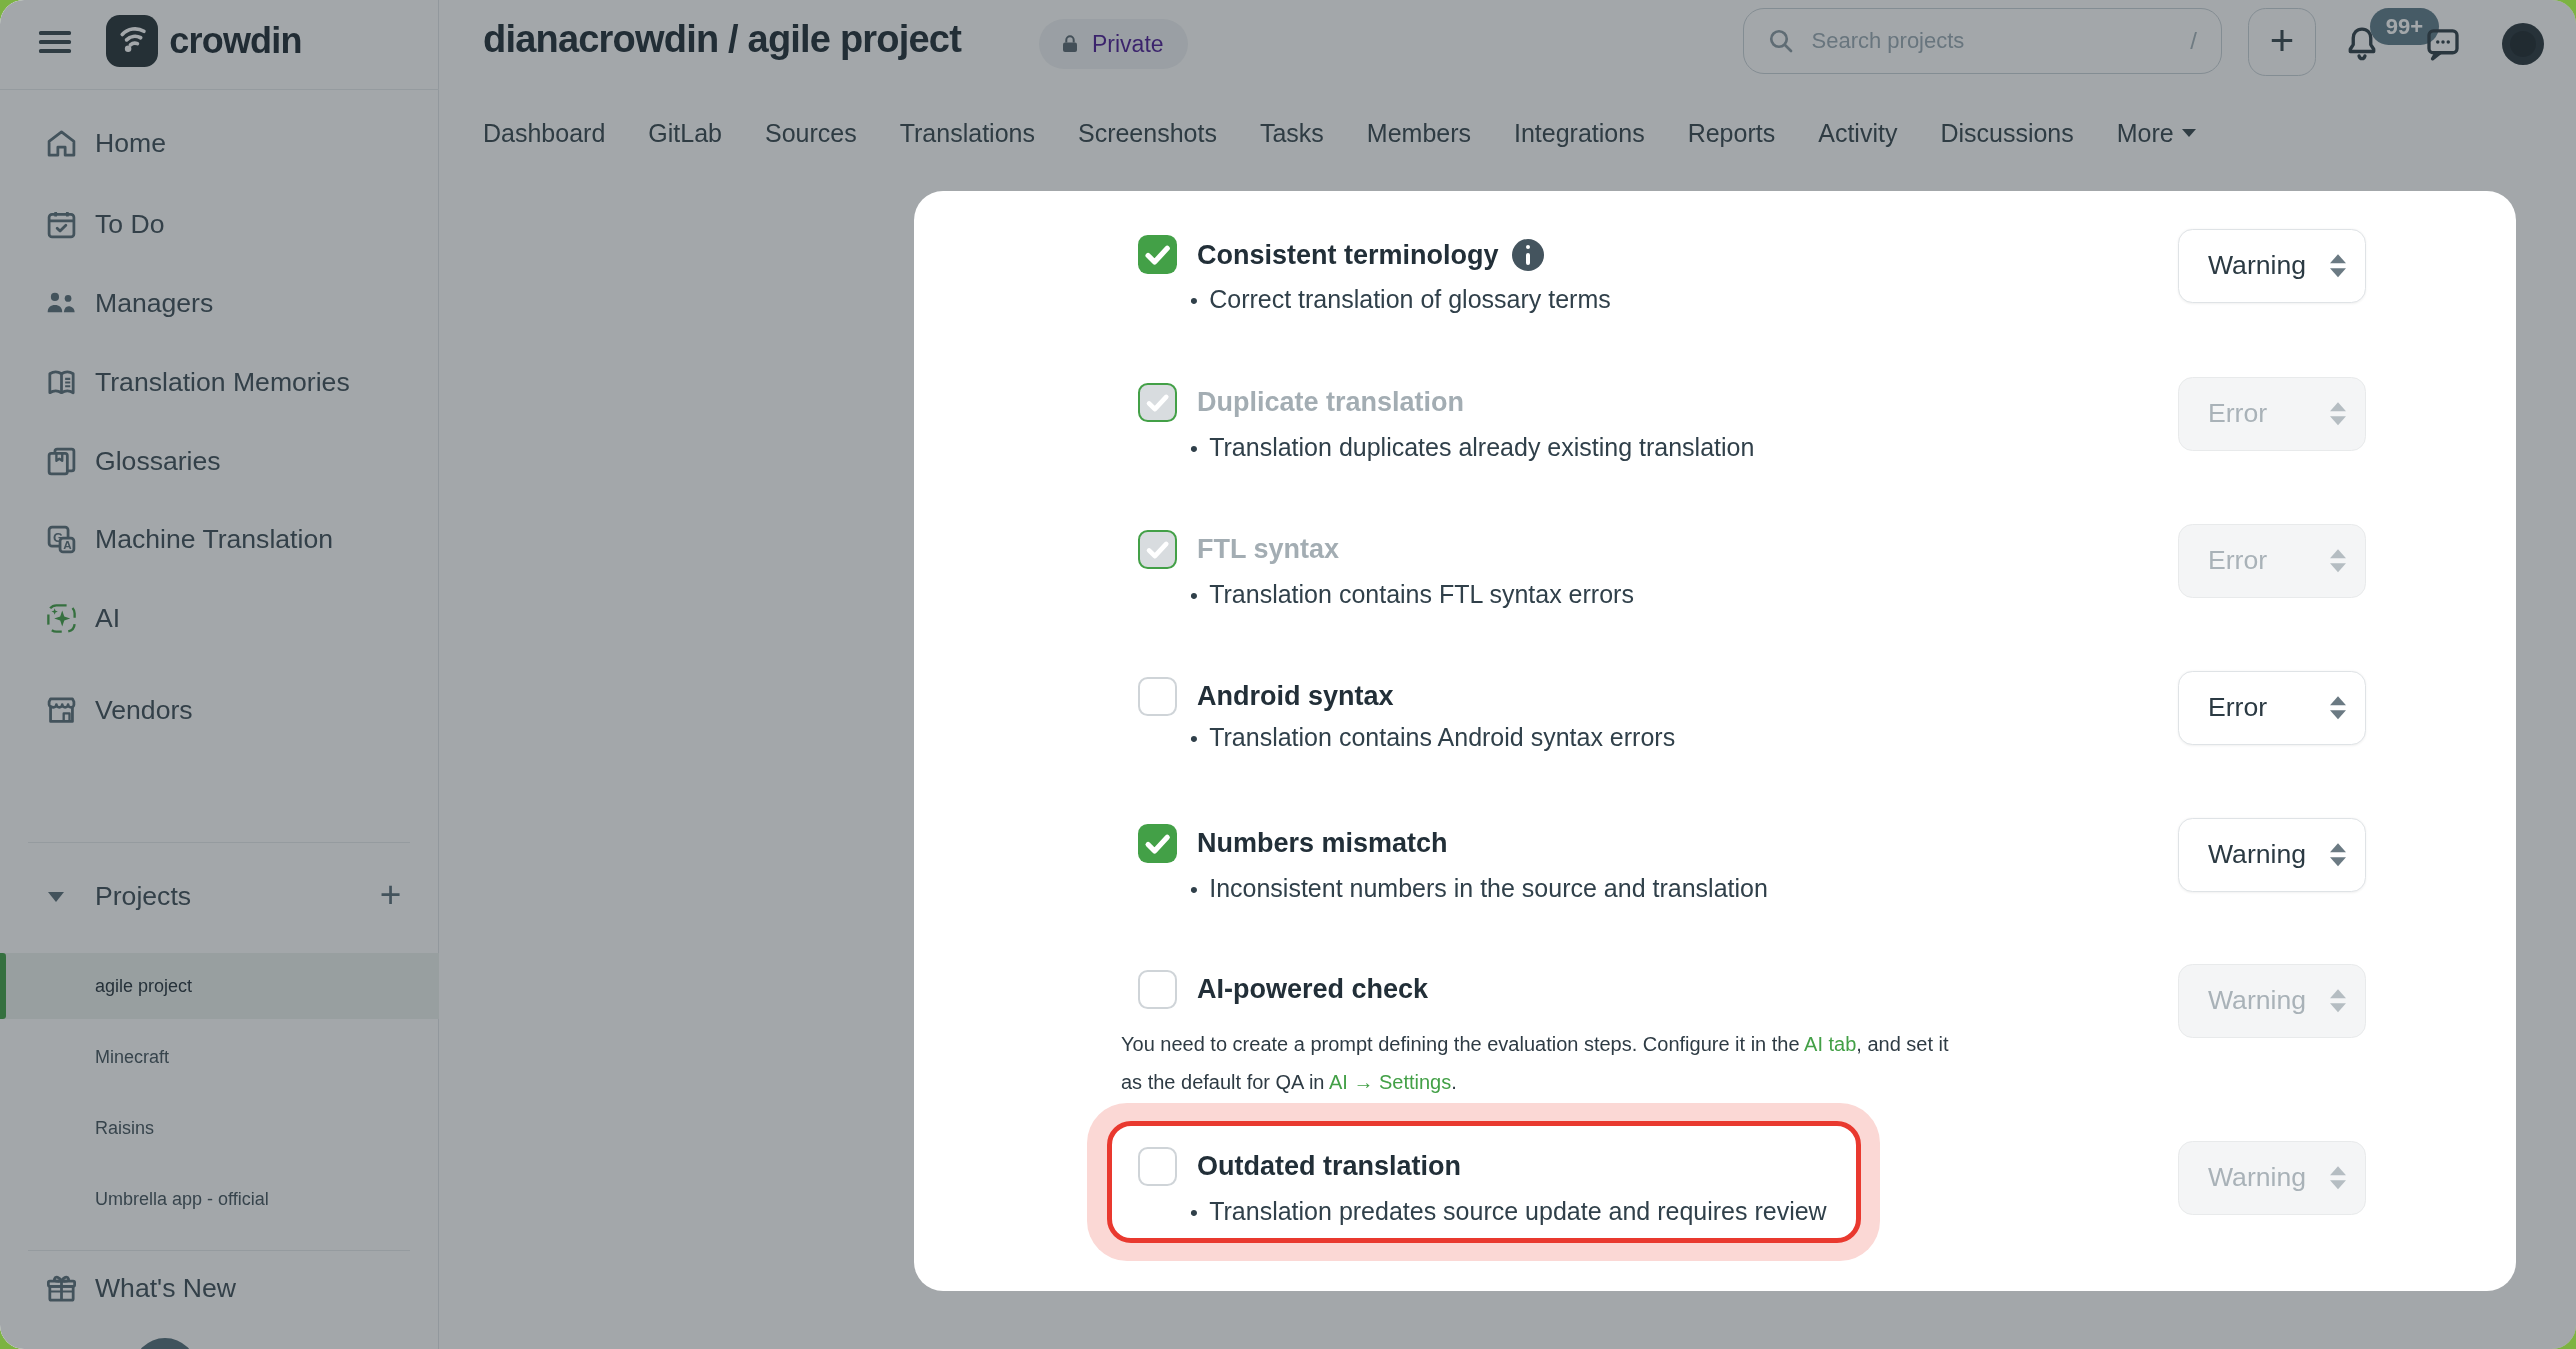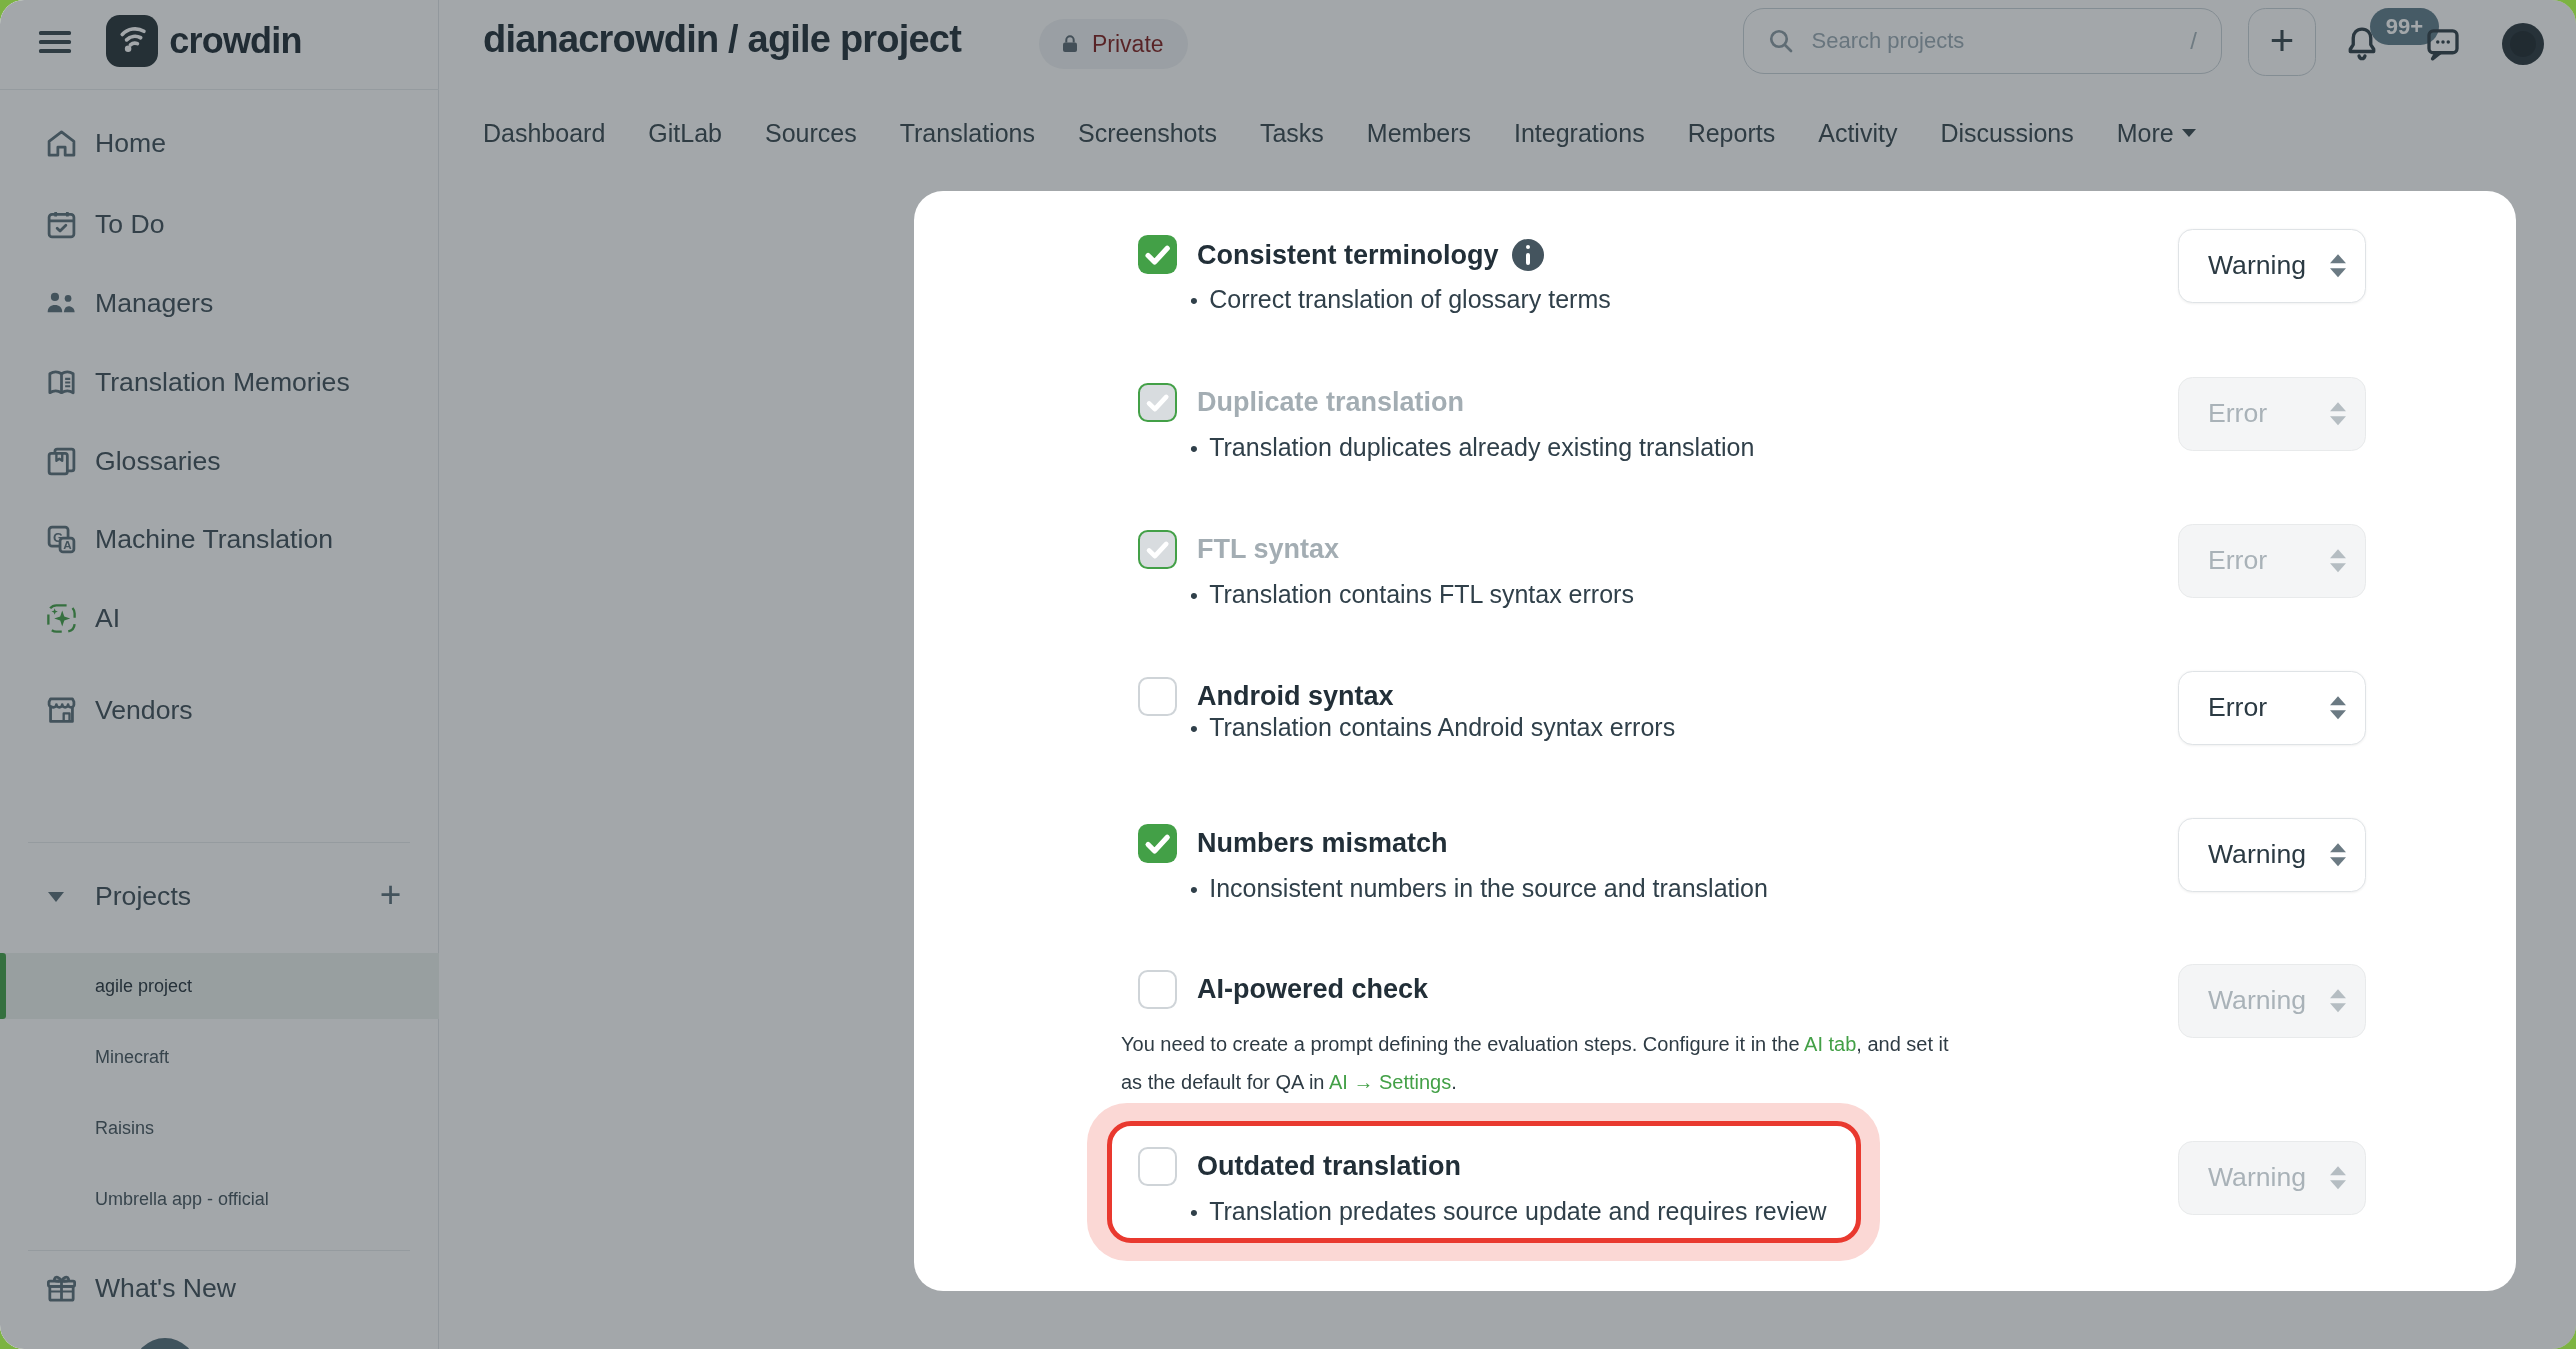--- a/index.html
+++ b/index.html
@@ -28,21 +28,21 @@
   .projects-head { position:absolute; left:0; width:439px; height:66px; }
   .projects-head .chev { position:absolute; left:48px; top:29px; width:0; height:0; border-left:8.9px solid transparent; border-right:8.9px solid transparent; border-top:10.5px solid #5a6e79; }
   .projects-head .nlabel { position:absolute; left:95px; top:17.7px; font-size:26.6px; color:#3f4f58; }
   .projects-head .plus { position:absolute; left:369px; top:11.3px; width:43px; height:43px; font-size:37px; color:#5a6e79; text-align:center; line-height:42px; cursor:pointer; }
   .help-partial { position:absolute; left:133px; top:1338px; width:64px; height:64px; border-radius:50%; background:#546e7a; }
 
   
   .main-header { position:absolute; left:440px; top:0; right:0; height:90px; }
   .page-title { position:absolute; left:43px; top:17.7px; font-size:38px; font-weight:700; color:#222f38; letter-spacing:-0.8px; }
   .badge-private { position:absolute; left:599px; top:19.3px; height:50px; padding:0 24px 0 19.3px; background:#f0f2f4; border-radius:25px; display:flex; align-items:center; gap:9.7px; }
-  .badge-private .btext { font-size:23px; color:#7f1d1d; }
+  .badge-private .btext { font-size:23px; color:#4c1d95; }
   .search-box { position:absolute; left:1303px; top:8px; width:479px; height:66px; border:1.6px solid #c9d2d7; border-radius:21px; display:flex; align-items:center; }
   .search-box .sicon { margin-left:21px; width:32px; height:32px; color:#8a9aa3; }
   .search-box input { border:none; outline:none; background:transparent; font-size:22px; color:#33424b; width:338px; margin-left:14.5px; font-family:"Liberation Sans",sans-serif; }
   .search-box input::placeholder { color:#9aaab3; }
   .search-box .slash { position:absolute; right:24px; font-size:24px; color:#a5b3ba; }
   .btn-plus { position:absolute; left:1808px; top:8px; width:68px; height:68px; border:1.6px solid #c9d2d7; border-radius:17.7px; font-size:42px; color:#37474f; text-align:center; line-height:63px; cursor:pointer; }
   .icon-bell { position:absolute; left:1901px; top:22.5px; width:42px; height:42px; color:#2f3e47; cursor:pointer; }
   .bell-badge { position:absolute; left:1930px; top:8px; min-width:69px; height:37px; background:#607d8b; border-radius:18.5px; color:#fff; font-size:22px; font-weight:700; text-align:center; line-height:37px; }
   .icon-chat { position:absolute; left:1982px; top:22.5px; width:42px; height:42px; color:#2f3e47; cursor:pointer; }
   .avatar { position:absolute; left:2062px; top:22.5px; width:42px; height:42px; border-radius:50%; background:#2a363d; cursor:pointer; }
@@ -377,21 +377,21 @@
             <i class="dn"></i>
           </span>
         </div>
     </div>
 
     <div class="check-row" style="top:486px">
       <div class="cbox unchecked"></div>
       <div class="clabel">
           <span>Android syntax</span>
         </div>
-      <div class="cdesc" style="top:36px"><span class="bullet">•</span><span>Translation contains Android syntax errors</span></div>
+      <div class="cdesc" style="top:46px"><span class="bullet">•</span><span>Translation contains Android syntax errors</span></div>
       <div class="sev enabled" style="top:-6.4px">
           <span class="sev-text">Error</span>
           <span class="arrows">
             <i class="up"></i>
             <i class="dn"></i>
           </span>
         </div>
     </div>
 
     <div class="check-row" style="top:633px">

